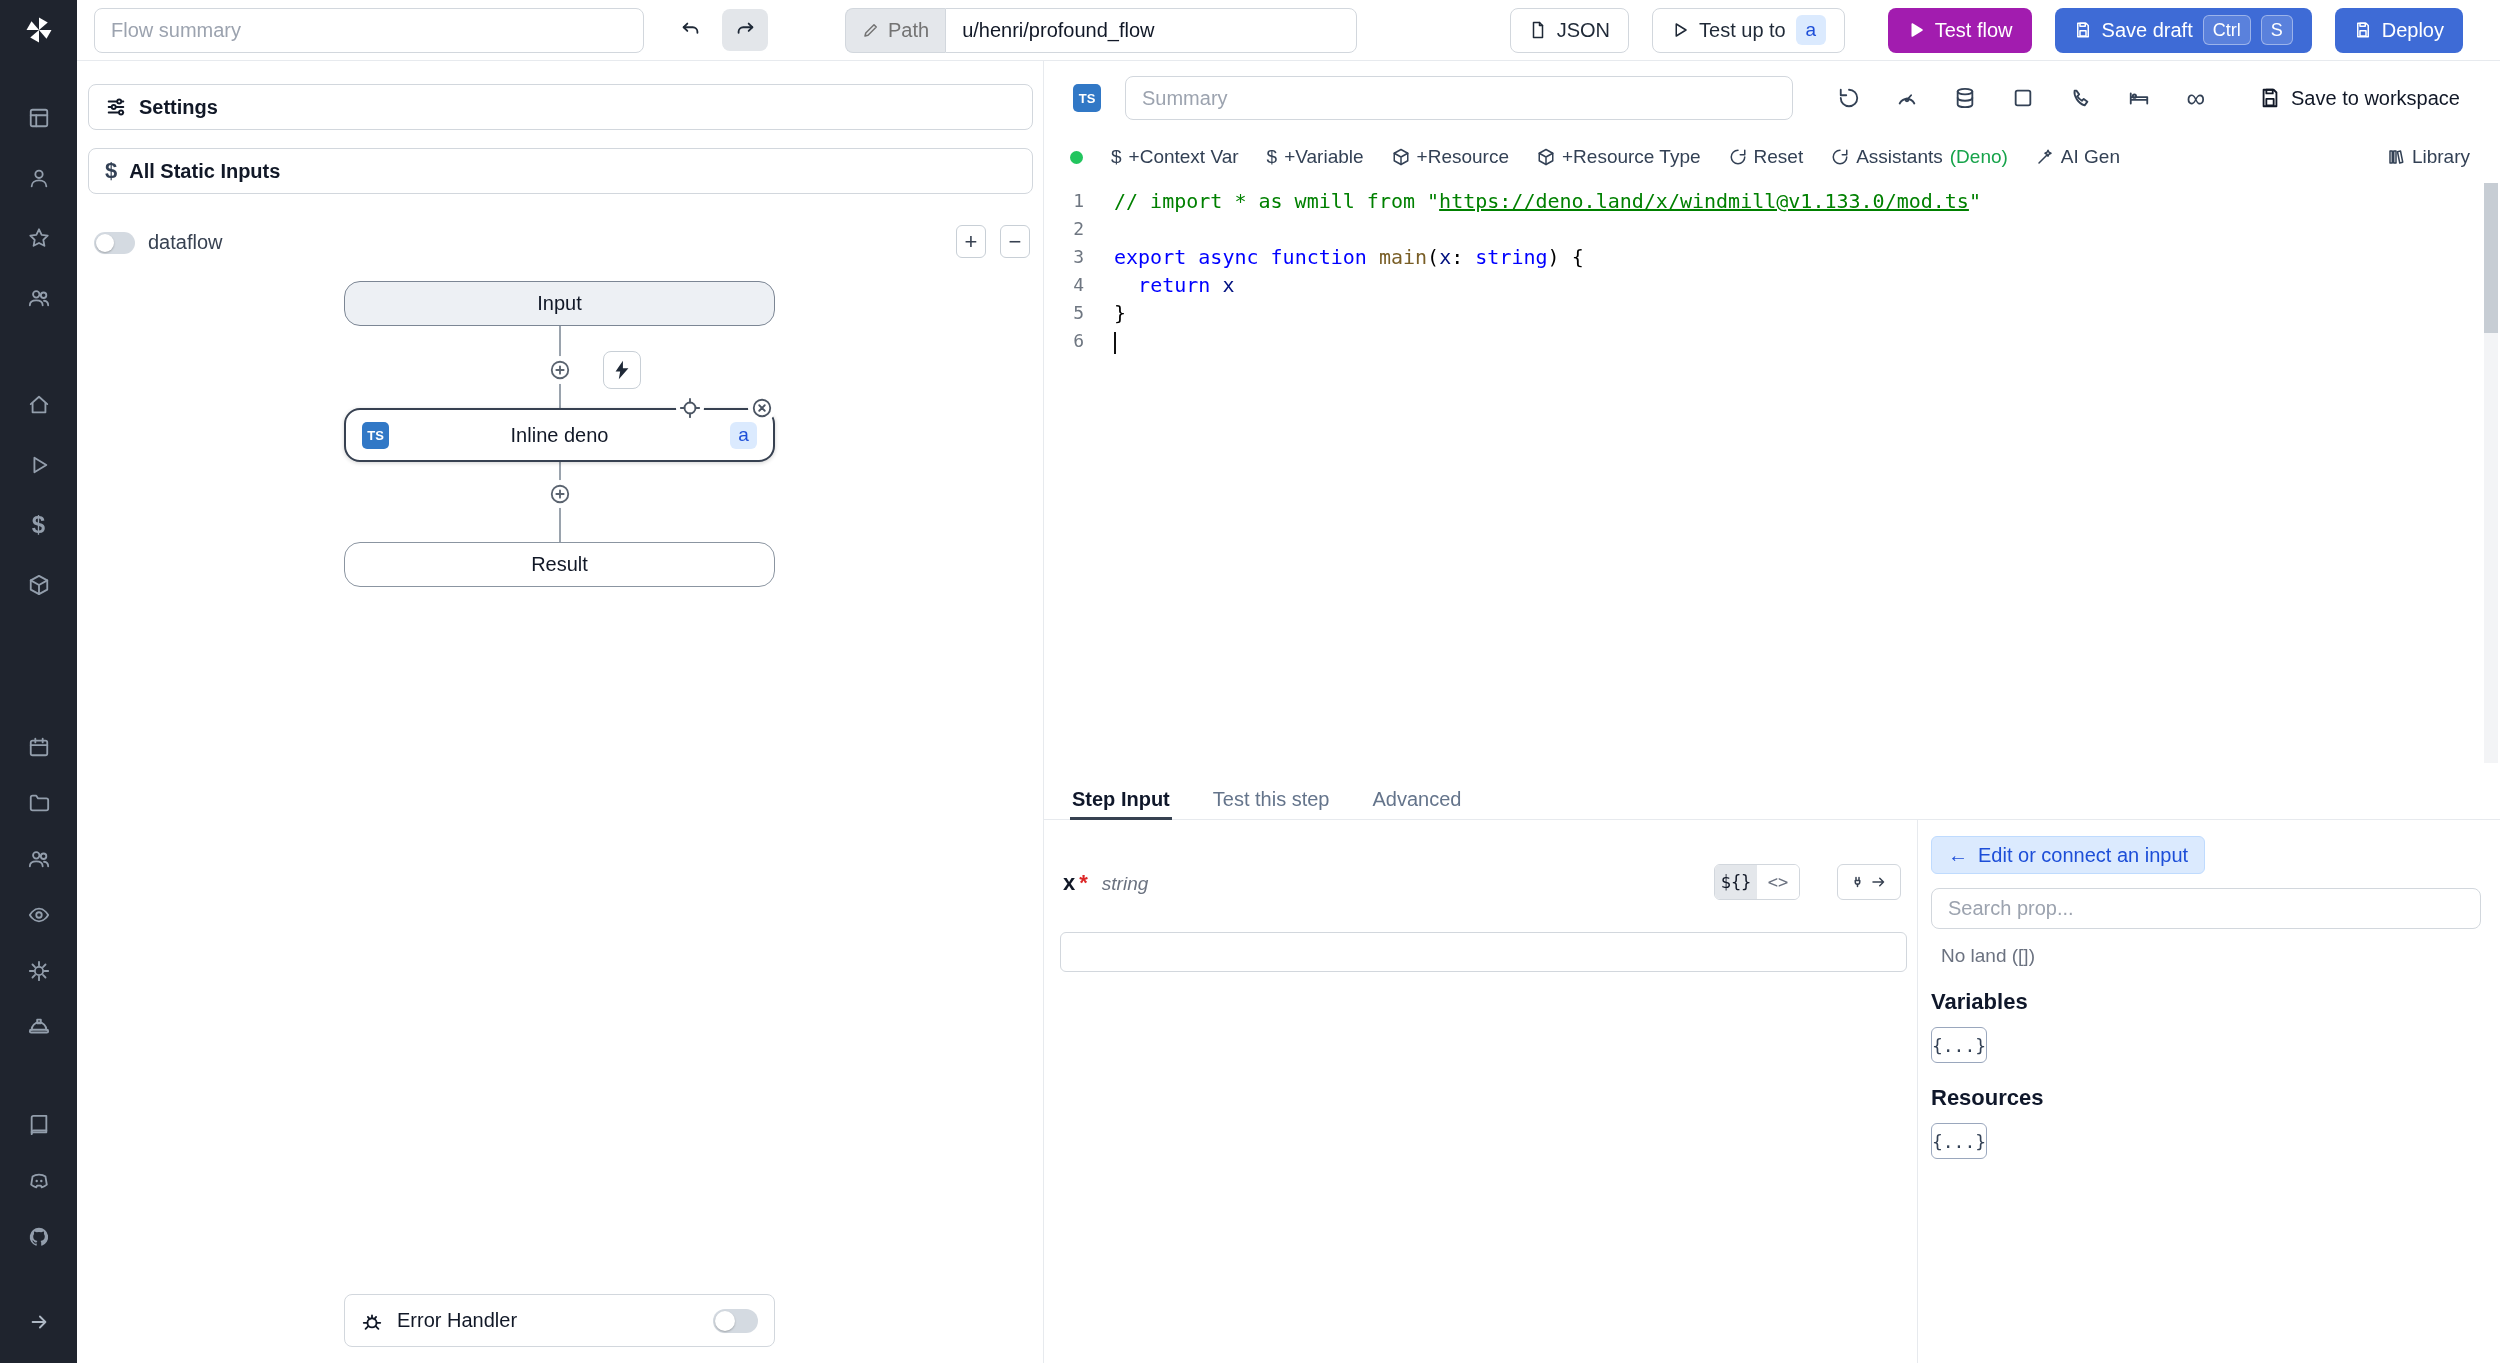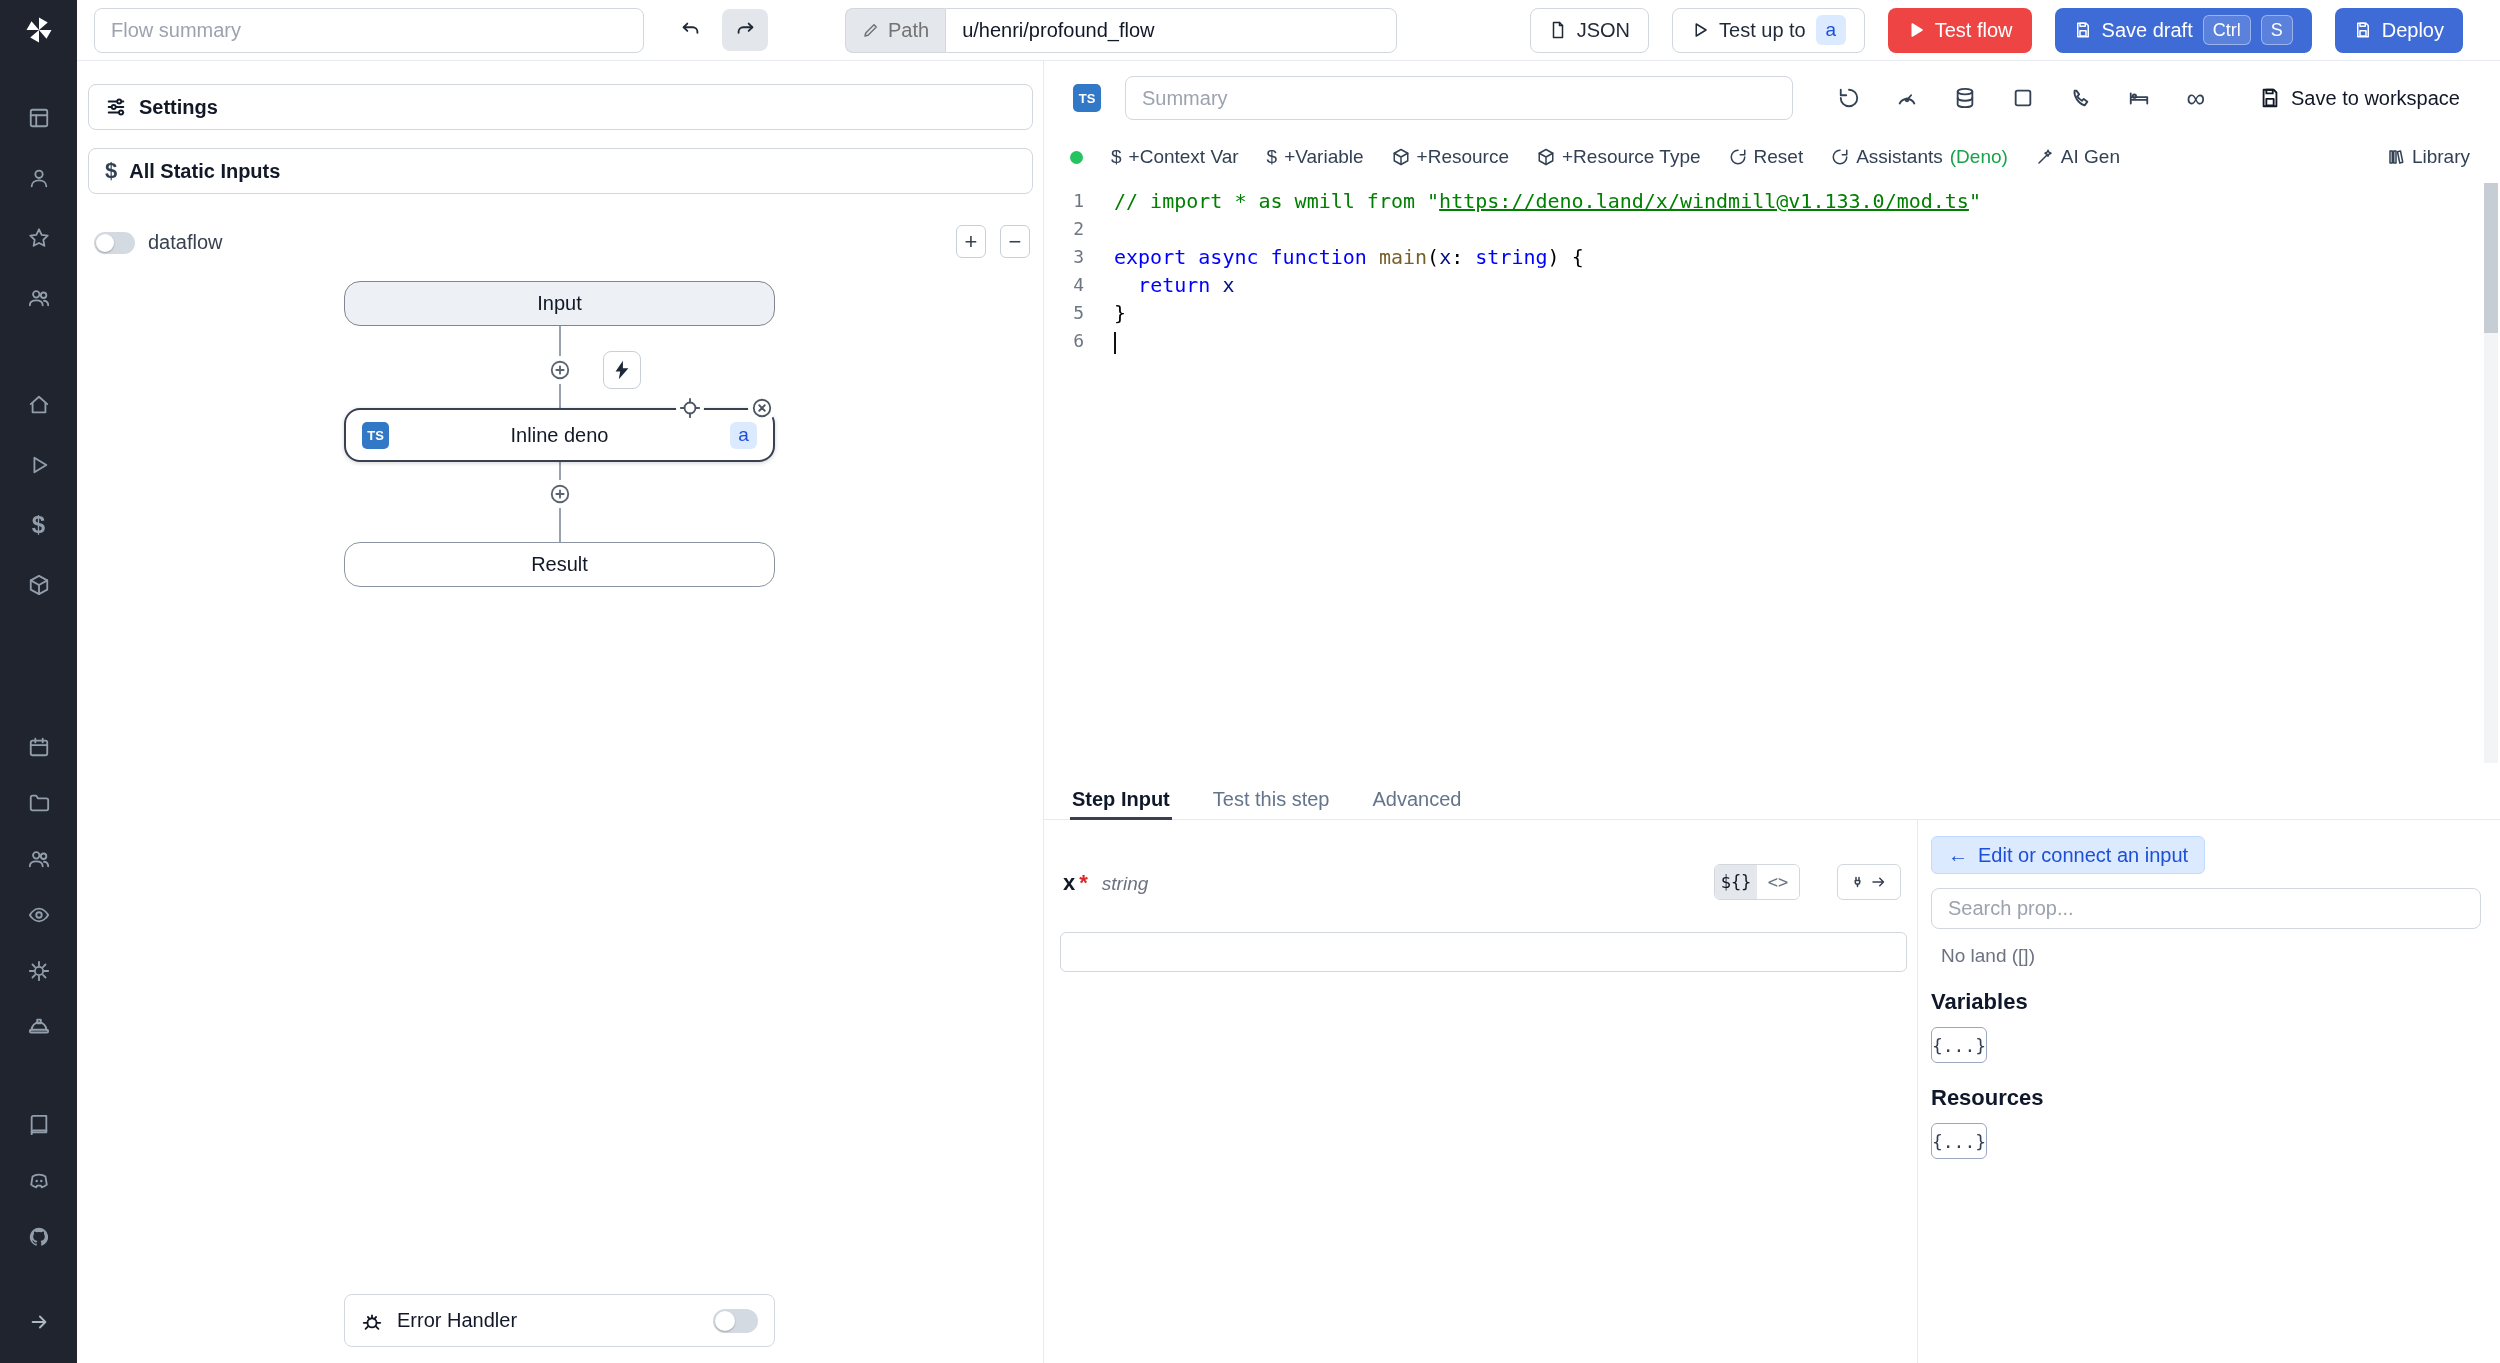--- a/index.html
+++ b/index.html
@@ -22,25 +22,25 @@
 
   
   .topbar { position:absolute; left:77px; top:0; right:0; height:61px; background:#fff; border-bottom:1px solid #e7eaee; display:flex; align-items:center; padding:0 37px 0 17px; }
   .input { border:1px solid #d2d7dd; border-radius:8px; background:#fff; font-size:20px; color:#111827; padding:0 16px; outline:none; font-family:"Liberation Sans",sans-serif; }
   .input::placeholder { color:#9ca3af; }
   .flow-summary { width:550px; height:45px; }
   .hist-btn { width:46px; height:42px; display:flex; align-items:center; justify-content:center; border-radius:8px; color:#1f2937; cursor:pointer; background:transparent; border:none; }
   .hist-btn.redo { background:#e3e6ea; }
   .path-group { display:flex; align-items:stretch; height:45px; margin-left:77px; }
   .path-chip { display:flex; align-items:center; gap:8px; background:#e4e7eb; color:#737373; border:1px solid #d2d7dd; border-right:none; border-radius:8px 0 0 8px; padding:0 16px; font-size:20px; }
-  .path-input { width:452px; border-radius:0 8px 8px 0; height:45px; }
+  .path-input { width:412px; border-radius:0 8px 8px 0; height:45px; }
   .tb-right { display:flex; align-items:flex-end; gap:23px; margin-left:auto; }
   .btn { display:inline-flex; align-items:center; justify-content:center; gap:10px; height:45px; border-radius:8px; font-size:20px; padding:0 18px; cursor:pointer; border:1px solid transparent; white-space:nowrap; }
   .btn-outline { border-color:#d2d7dd; background:#fff; color:#1f2937; }
-  .btn-dark  { background:#ef4444; color:#fff; }
+  .btn-dark  { background:#a21caf; color:#fff;margin-left:20px; }
   .btn-primary { background:#3e6bd6; color:#fff; }
   .kbd { display:inline-flex; align-items:center; justify-content:center; height:30px; padding:0 9px; border:1px solid rgba(255,255,255,.4); background:rgba(255,255,255,.15); border-radius:6px; font-size:18px; color:#fff; }
   .badge-a { display:inline-flex; align-items:center; justify-content:center; width:30px; height:30px; border-radius:6px; background:#dbeafe; color:#1d4ed8; font-size:19px; }
 
   
   .flow-panel { position:absolute; left:77px; top:61px; width:967px; bottom:0; background:#fff; border-right:1px solid #e7eaee; }
   .panel-btn { position:absolute; left:11px; width:945px; height:46px; border:1px solid #d2d7dd; border-radius:8px; background:#fff; display:flex; align-items:center; gap:12px; padding:0 16px; font-size:20px; font-weight:600; color:#111827; cursor:pointer; }
   .toggle { position:relative; border-radius:999px; background:#d4dae1; cursor:pointer; }
   .toggle .knob { position:absolute; top:2px; left:2px; background:#fff; border-radius:50%; box-shadow:0 1px 2px rgba(0,0,0,.25); }
   .tg-sm { width:41px; height:22px; } .tg-sm .knob { width:18px; height:18px; }

